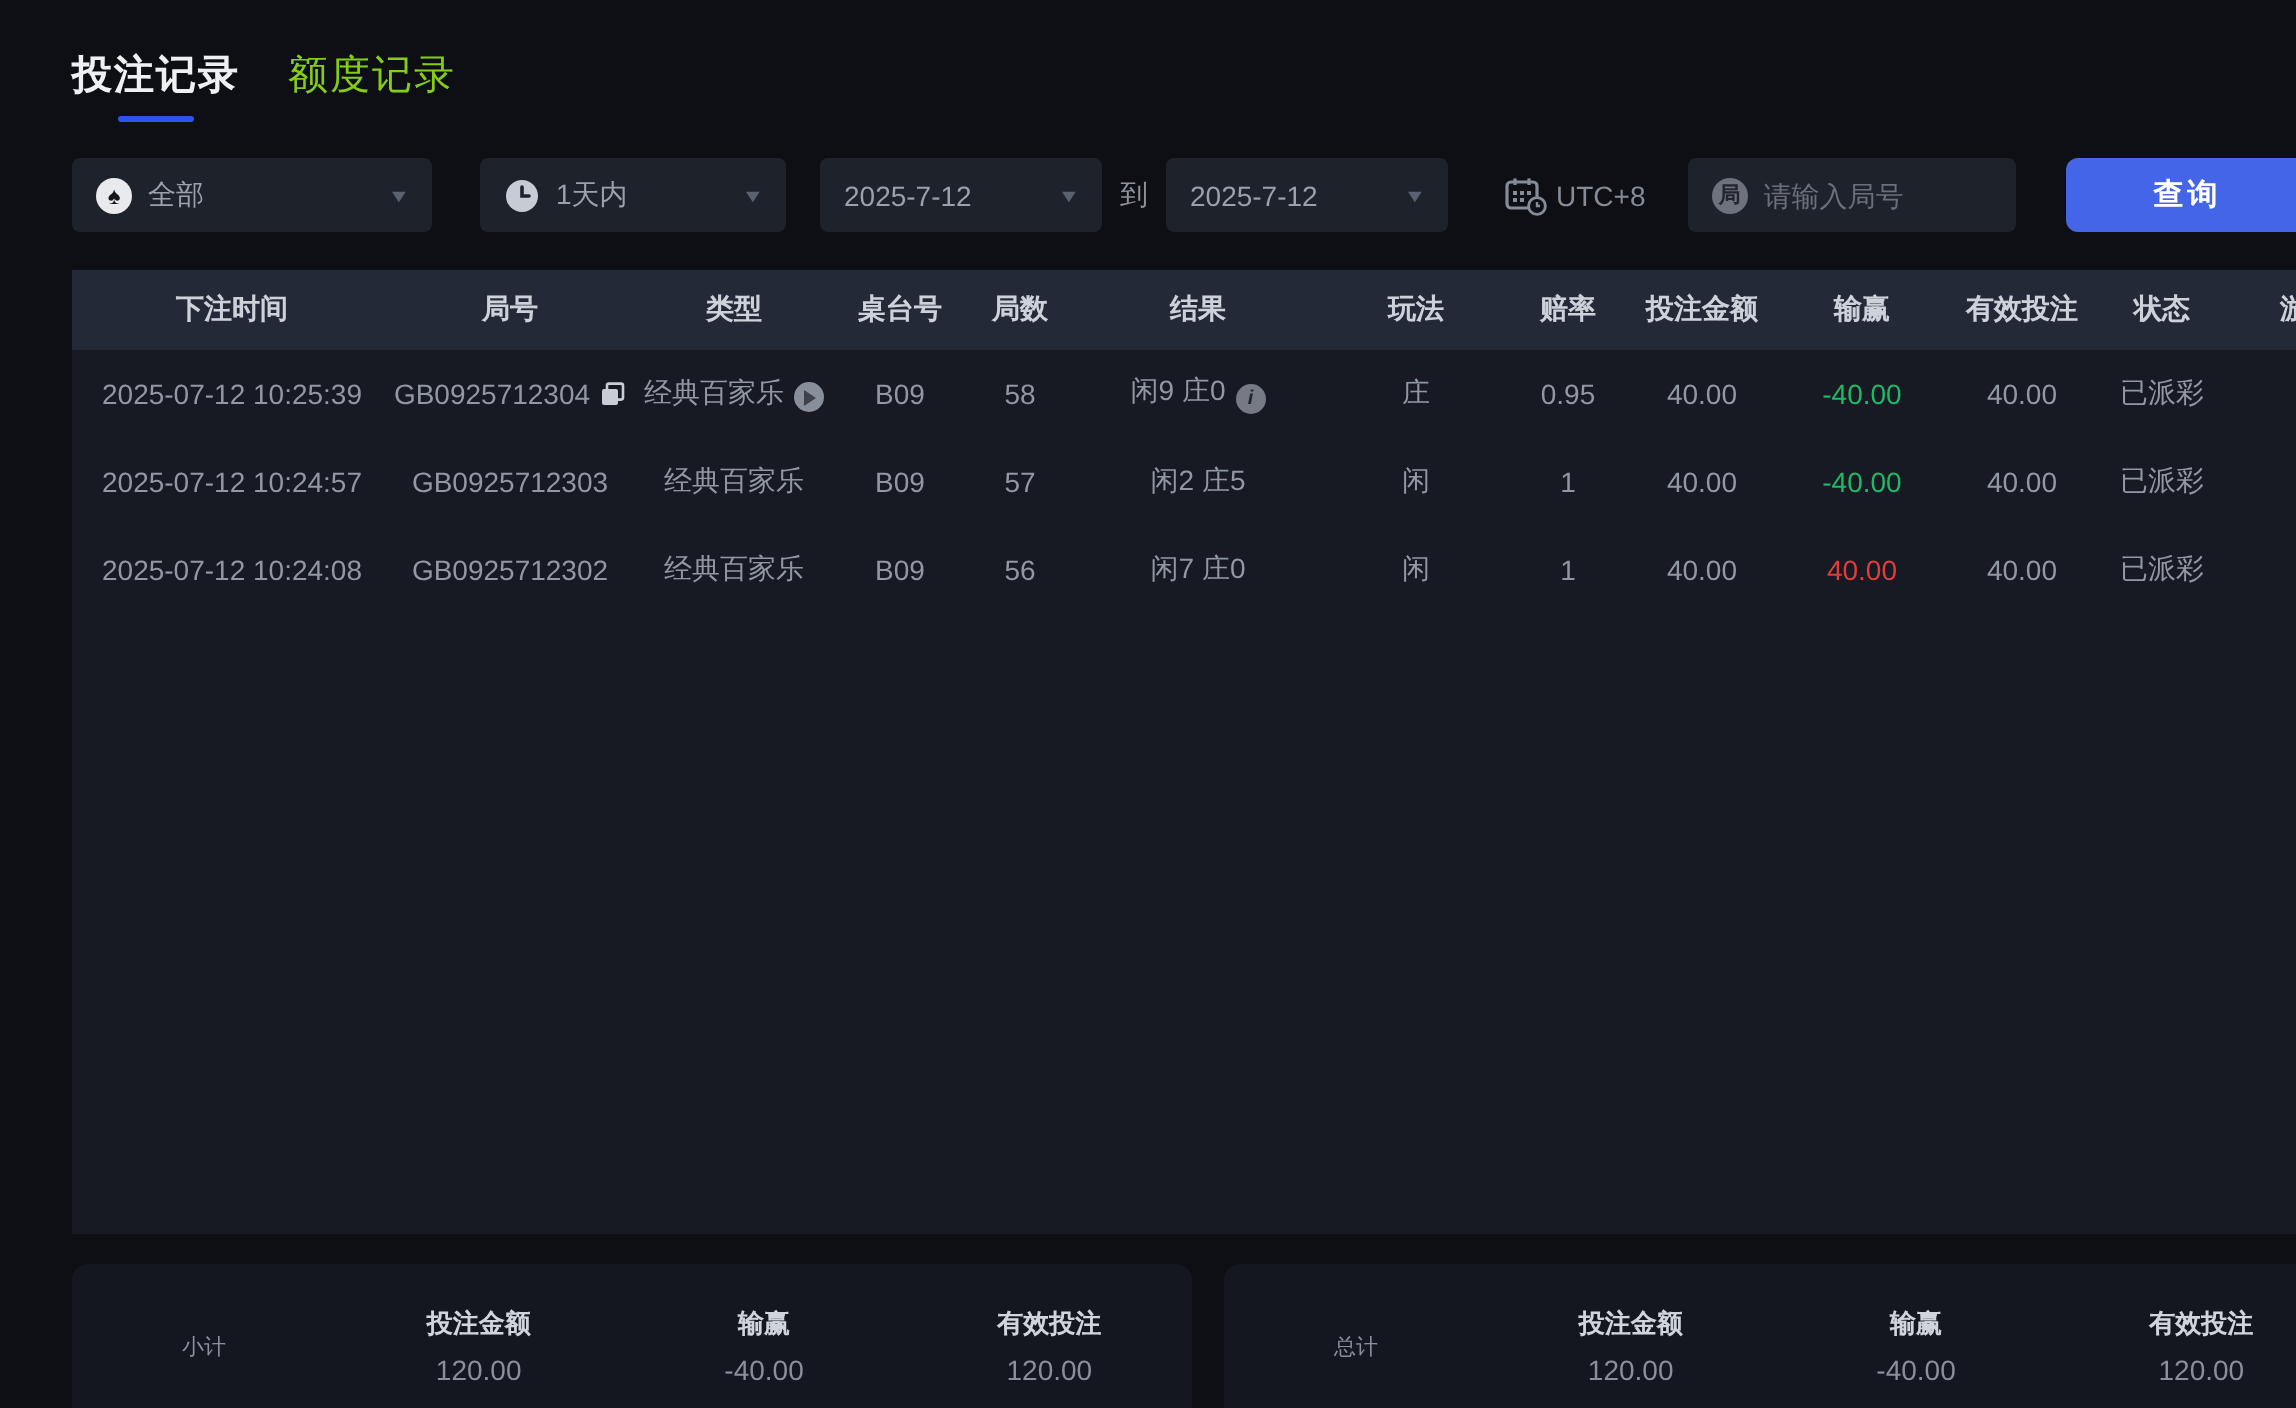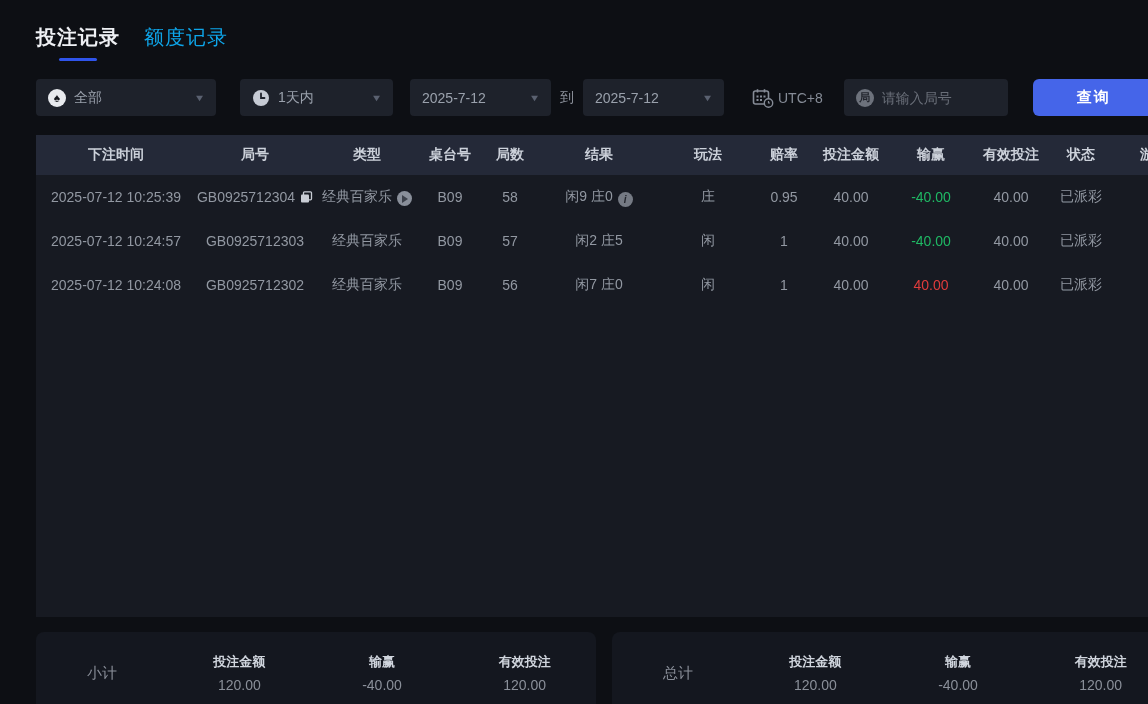--- a/index.html
+++ b/index.html
@@ -9,21 +9,21 @@
   html,body{width:1148px;height:704px;overflow:hidden;}
   body{
     position:relative;
     background:#0d0f14;
     font-family:"Liberation Sans","DejaVu Sans",sans-serif;
     color:#9298a2;
   }
   
   .tabs{position:absolute;left:36px;top:24px;display:flex;gap:24px;align-items:flex-start;}
   .tab{cursor:pointer;text-align:left;}
-  .tab .tab-label{font-size:20px;letter-spacing:1px;color:#0ea5e9;}
+  .tab .tab-label{font-size:20px;letter-spacing:1px;color:#84cc16;}
   .tab.active .tab-label{color:#eef0f4;font-weight:700;}
   .tab .underline{height:3px;width:38px;border-radius:2px;background:transparent;margin:7px auto 0;}
   .tab.active .underline{background:var(--tab_underline);}
   
   .filter-bar{position:absolute;left:36px;top:79px;height:37px;display:flex;align-items:center;white-space:nowrap;}
   .ctrl{height:37px;display:flex;align-items:center;background:#1e222b;border-radius:4px;padding:0 12px;font-size:14px;color:#9aa1ac;flex-shrink:0;}
   .ctrl .caret{margin-left:auto;font-size:9px;color:#5a6170;transform:scaleX(1.3);}
   .circle-ic{width:18px;height:18px;border-radius:50%;display:inline-flex;align-items:center;justify-content:center;flex-shrink:0;margin-right:8px;}
   .spade{background:#e8eaee;color:#14161c;font-size:12px;line-height:1;}
   .round-badge{background:#6d727c;color:#23262e;font-size:11px;font-weight:700;}
@@ -43,21 +43,21 @@
   tbody td{height:44px;text-align:center;color:#9298a2;white-space:nowrap;margin-top:25px;}
   td .green,.val.green{color:var(--green);}
   td .red,.val.red{color:var(--red);}
   .ico{display:inline-flex;vertical-align:-2px;margin-left:5px;cursor:pointer;}
   .mini-circle{width:15px;height:15px;border-radius:50%;display:inline-flex;align-items:center;justify-content:center;flex-shrink:0;}
   .replay-c{background:#898f9a;}
   .info-c{background:#757a84;color:#23262e;font-size:10px;font-weight:700;font-style:italic;}
   
   .summary{position:absolute;left:36px;top:632px;display:flex;gap:16px;}
   .panel{width:560px;height:82px;background:#14171f;border-radius:8px;display:flex;align-items:center;flex-shrink:0;}
-  .panel .big-label{width:132px;text-align:center;color:#8a8f99;font-size:15px;}
+  .panel .big-label{width:132px;text-align:center;color:#8a8f99;font-size:11px;}
   .panel .stat{flex:1;text-align:center;}
   .stat .lbl{color:#d0d5dd;font-size:13px;font-weight:700;margin-bottom:6px;}
   .stat .val{color:#8a8f99;font-size:14px;}
 </style>
 </head>
 <body>
 
 <div class="tabs">
   <div class="tab active">
     <div class="tab-label">投注记录</div>

